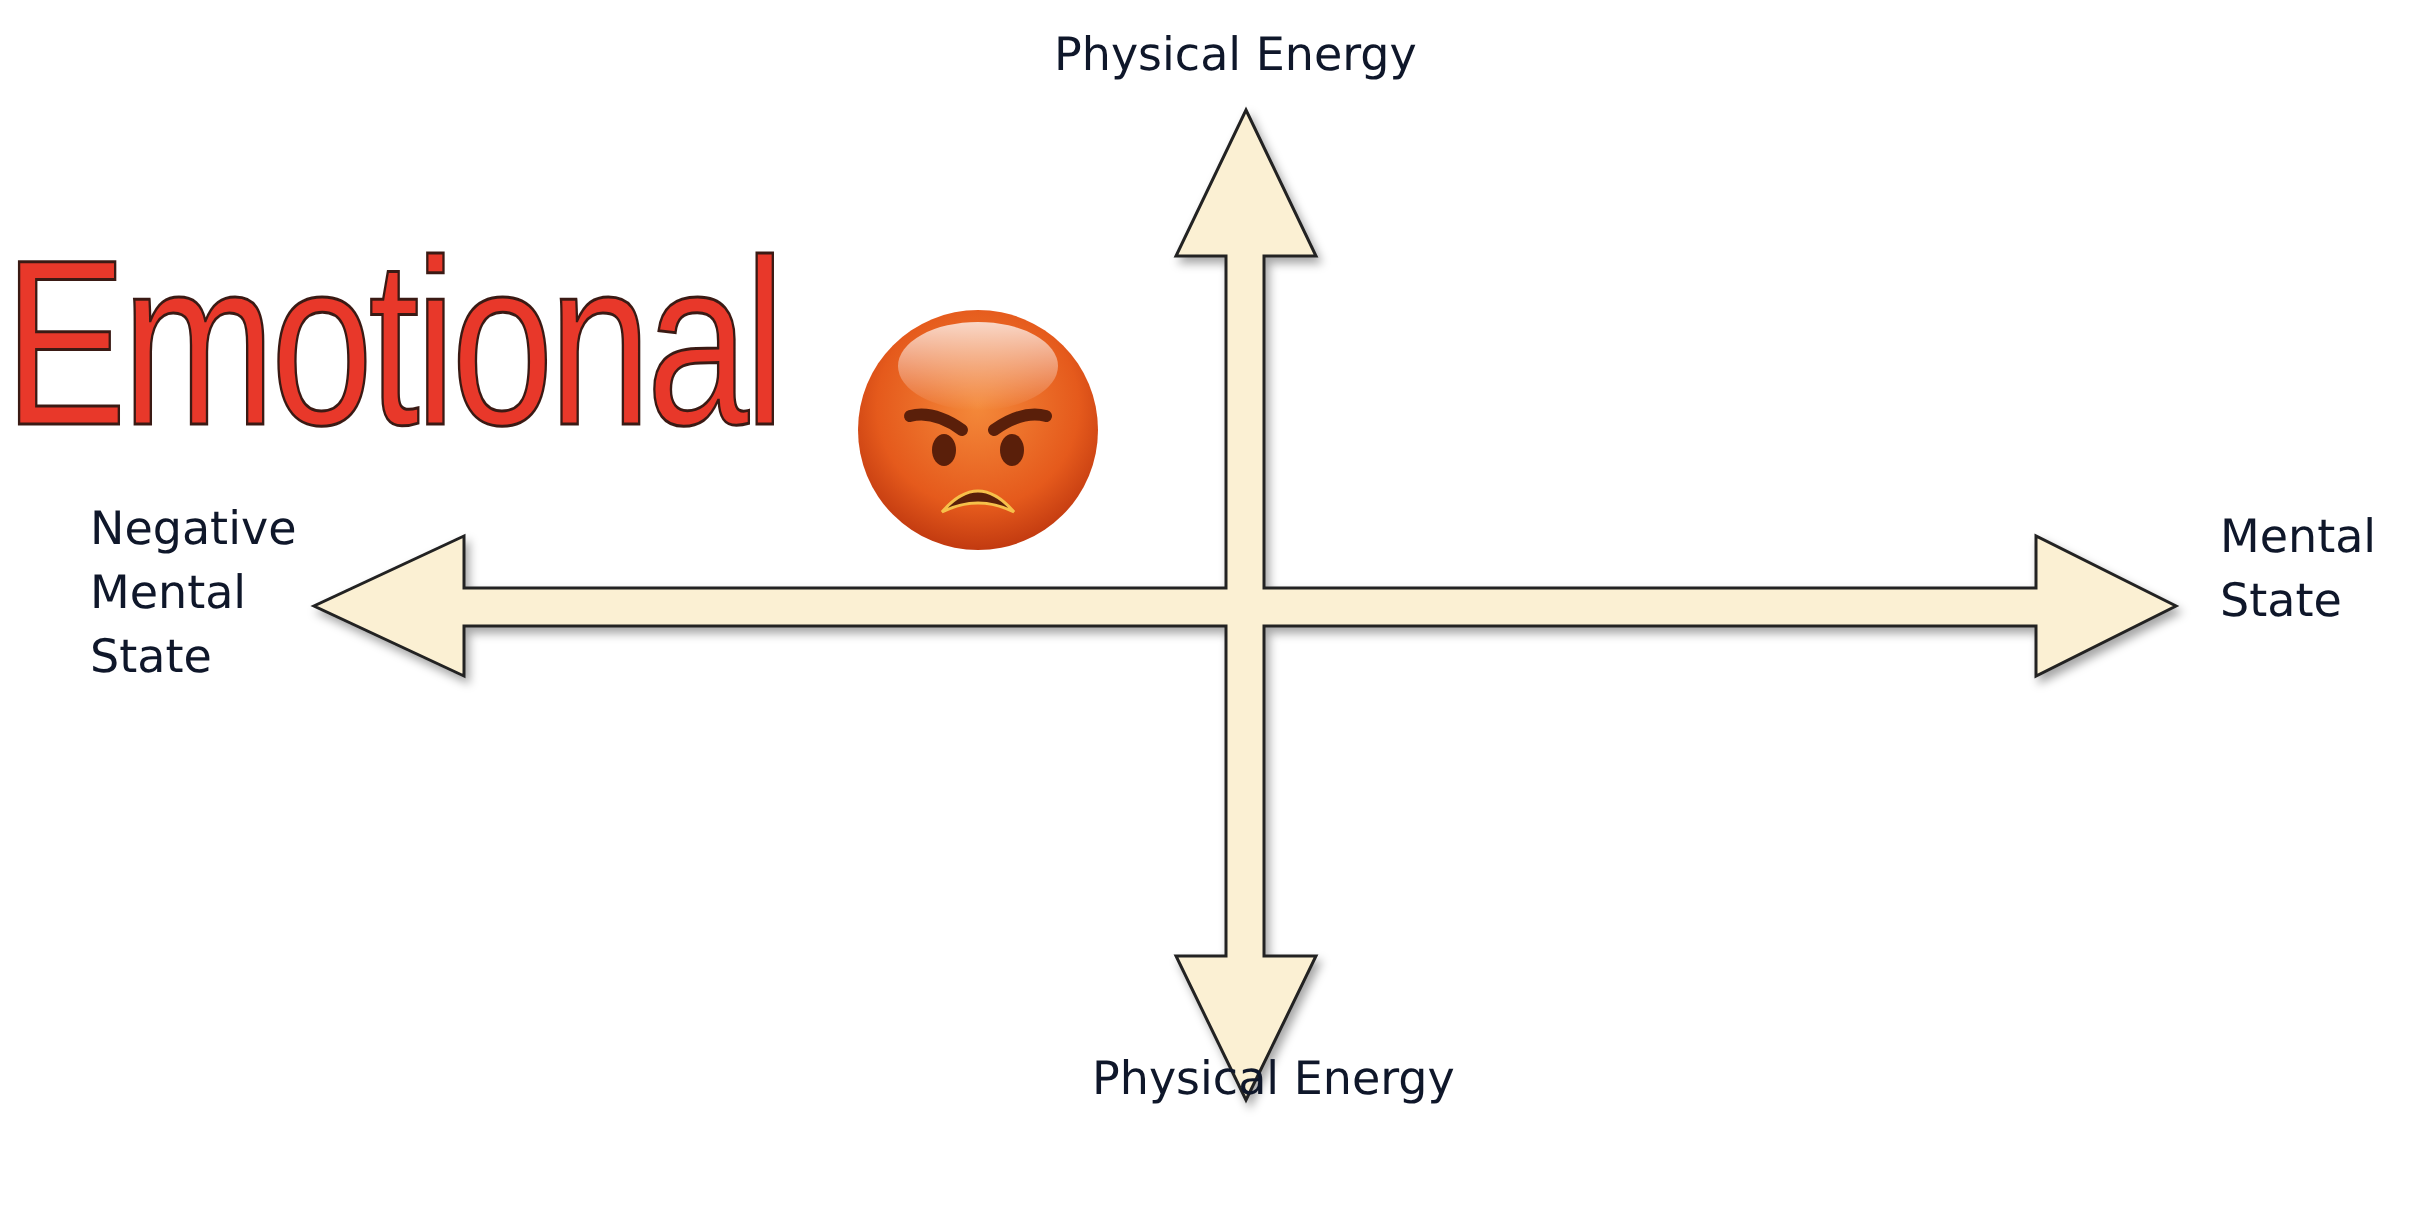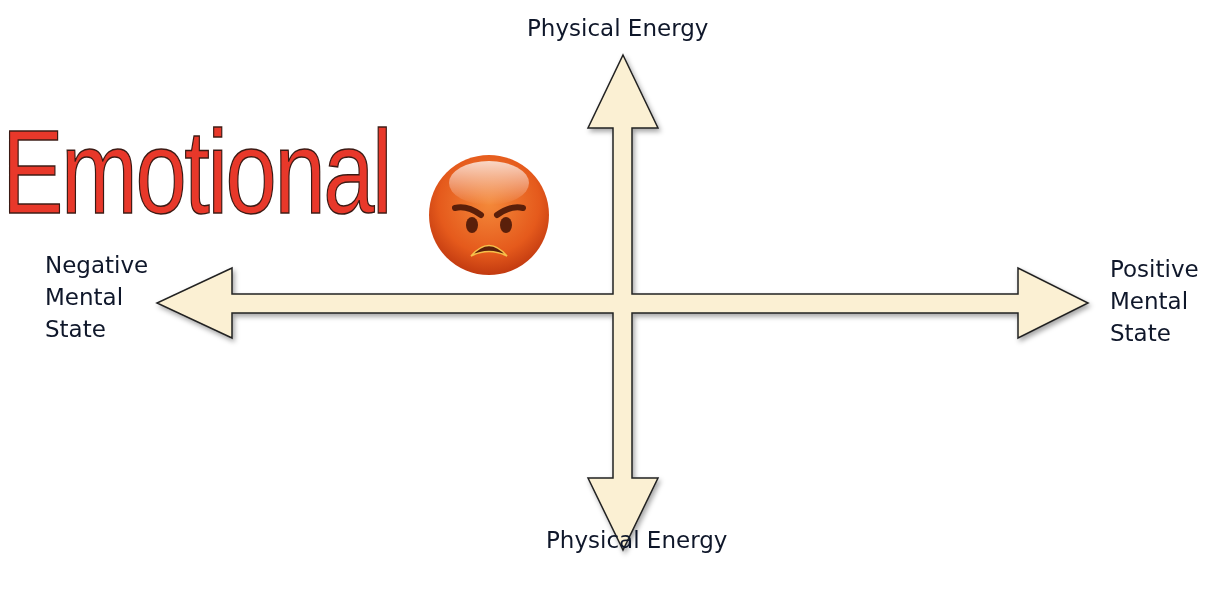--- a/index.html
+++ b/index.html
@@ -54,16 +54,15 @@
   <div>Physical Energy</div>
 </div>
 
 <div class="label" style="left:35px; top:249px;margin-left:10px;">
   <div>Negative</div>
   <div>Mental</div>
   <div>State</div>
 </div>
 
 <div class="label" style="left:1110px; top:253px;">
-  <div>Positive</div>
   <div>Mental</div>
   <div>State</div>
 </div>
 
 </body></html>

